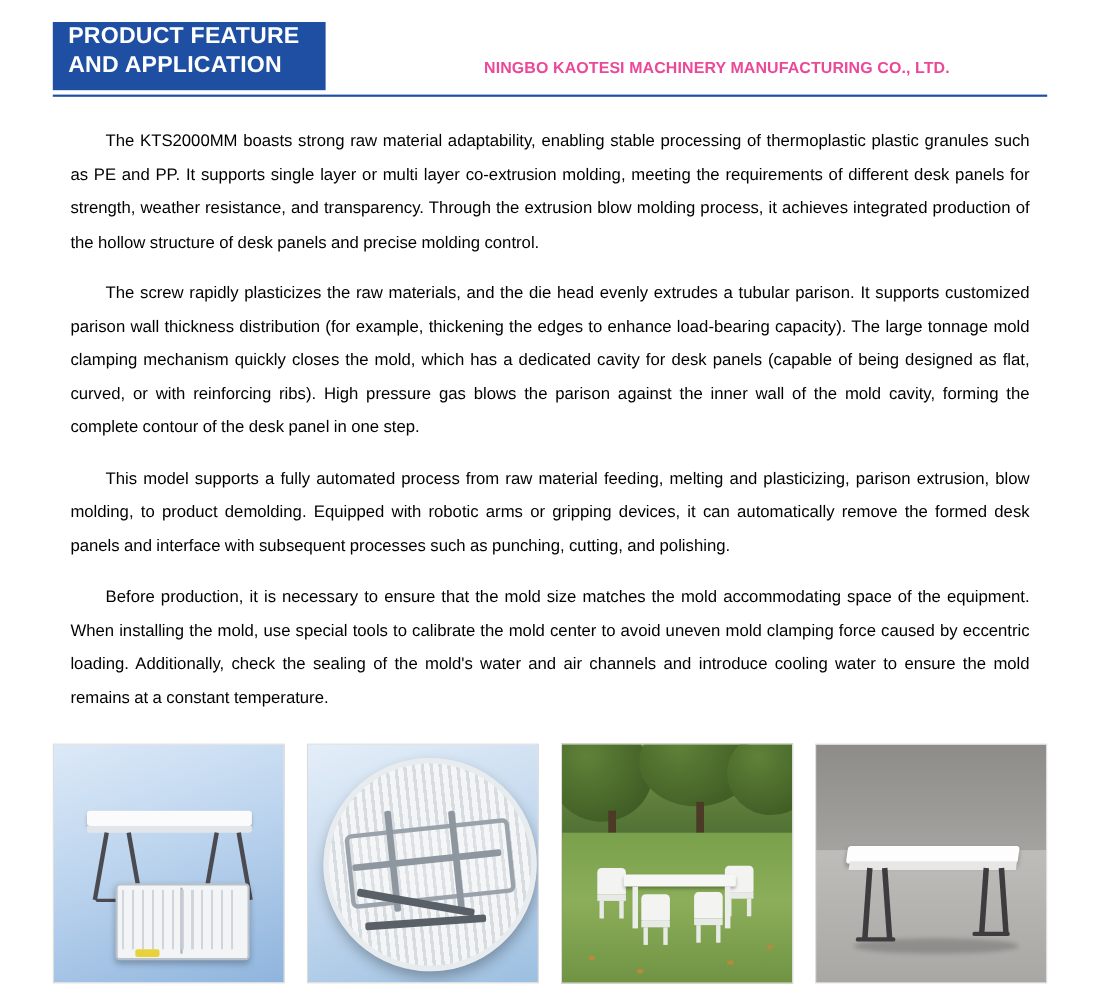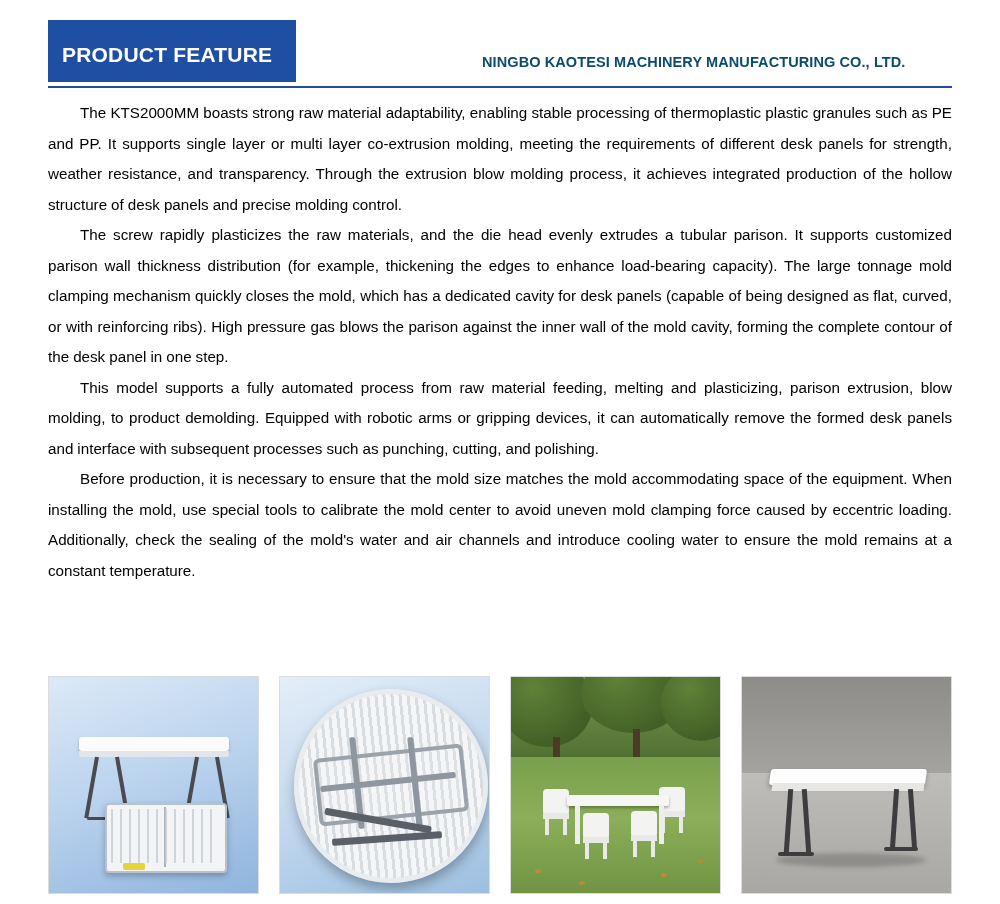--- a/index.html
+++ b/index.html
@@ -22,38 +22,37 @@
     height: 88px;
   }
   .header-badge {
     position: absolute;
     left: 48px;
     top: 20px;
     width: 248px;
     height: 62px;
     background: #1f4fa3;
     box-sizing: border-box;
-    padding: 22px 0 0 14px;
+    padding: 0 0 0 14px;
   }
   .header-badge .line {
     color: #ffffff;
     font-size: 21px;
     font-weight: bold;
     line-height: 26px;
     letter-spacing: 0.2px;
   }
   .header-company {
     position: absolute;
     left: 440px;
     top: 54px;
     font-size: 14.5px;
     font-weight: bold;
-    color: #0c4a6e;
+    color: #ec4899;
     letter-spacing: 0.1px;
-    margin-left: 42px;
   }
   .header-rule {
     position: absolute;
     left: 48px;
     right: 48px;
     top: 86px;
     height: 2px;
     background: #1f4fa3;
   }
 
@@ -67,21 +66,21 @@
   .lead {
     font-size: 15px;
     font-weight: bold;
     line-height: 30px;
     text-indent: 30px;
     margin: 0 0 1px 0;
   }
   p.para {
     font-size: 15.2px;
     line-height: 30.5px;
-    margin: 0;
+    margin: 16px;
     text-align: justify;
     text-indent: 32px;
     word-spacing: -0.2px;
   }
 
   
   .gallery {
     position: absolute;
     left: 48px;
     top: 676px;
@@ -257,20 +256,21 @@
     position: absolute; left: 34px; top: 176px; width: 150px; height: 14px;
     background: rgba(0,0,0,.18); border-radius: 50%; filter: blur(2px);
   }
 </style>
 </head>
 <body>
 
 <div class="header">
   <div class="header-badge">
     <div class="line">PRODUCT FEATURE</div>
+    <div class="line">AND APPLICATION</div>
   </div>
   <div class="header-company">NINGBO KAOTESI MACHINERY MANUFACTURING CO., LTD.</div>
   <div class="header-rule"></div>
 </div>
 
 <div class="content">
   <p class="para">The KTS2000MM boasts strong raw material adaptability, enabling stable processing of thermoplastic plastic granules such as PE and PP. It supports single layer or multi layer co-extrusion molding, meeting the requirements of different desk panels for strength, weather resistance, and transparency. Through the extrusion blow molding process, it achieves integrated production of the hollow structure of desk panels and precise molding control.</p>
   <p class="para">The screw rapidly plasticizes the raw materials, and the die head evenly extrudes a tubular parison. It supports customized parison wall thickness distribution (for example, thickening the edges to enhance load-bearing capacity). The large tonnage mold clamping mechanism quickly closes the mold, which has a dedicated cavity for desk panels (capable of being designed as flat, curved, or with reinforcing ribs). High pressure gas blows the parison against the inner wall of the mold cavity, forming the complete contour of the desk panel in one step.</p>
   <p class="para">This model supports a fully automated process from raw material feeding, melting and plasticizing, parison extrusion, blow molding, to product demolding. Equipped with robotic arms or gripping devices, it can automatically remove the formed desk panels and interface with subsequent processes such as punching, cutting, and polishing.</p>
   <p class="para">Before production, it is necessary to ensure that the mold size matches the mold accommodating space of the equipment. When installing the mold, use special tools to calibrate the mold center to avoid uneven mold clamping force caused by eccentric loading. Additionally, check the sealing of the mold's water and air channels and introduce cooling water to ensure the mold remains at a constant temperature.</p>

